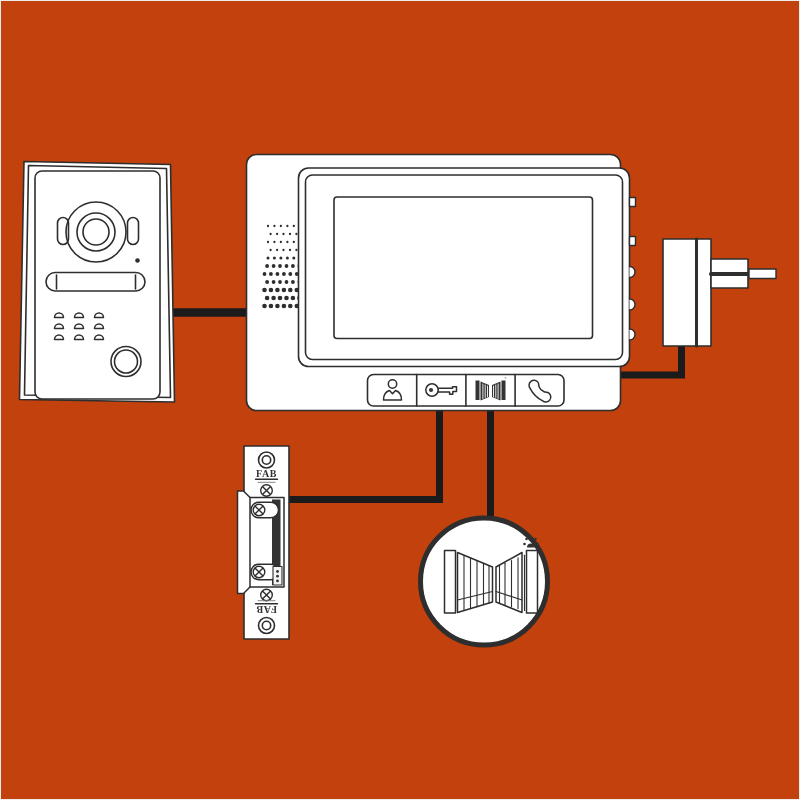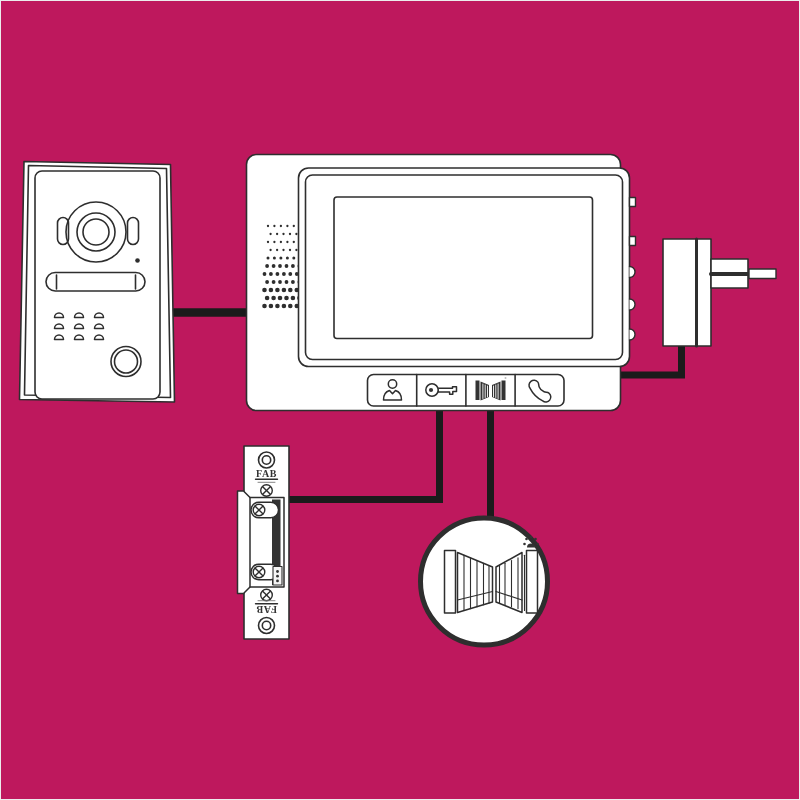--- a/index.html
+++ b/index.html
@@ -1,16 +1,16 @@
 <!DOCTYPE html>
 <html><head>
 <meta charset="utf-8">
 <style>
   html,body{margin:0;padding:0;background:#ffffff;}
-  .canvas{position:relative;width:798px;height:798px;border:1px solid #ececec;background:#be185d;
+  .canvas{position:relative;width:798px;height:798px;border:1px solid #ececec;background:#c2410c;
           font-family:"Liberation Sans",sans-serif;}
   svg{display:block;}
   text.brand{font-family:"Liberation Serif",serif;font-weight:bold;font-size:10px;letter-spacing:.6px;
              stroke:none;text-anchor:middle;}
 </style>
 </head>
 <body>
 
 <div class="canvas">
 <svg width="798" height="798" viewBox="0 0 798 798">

